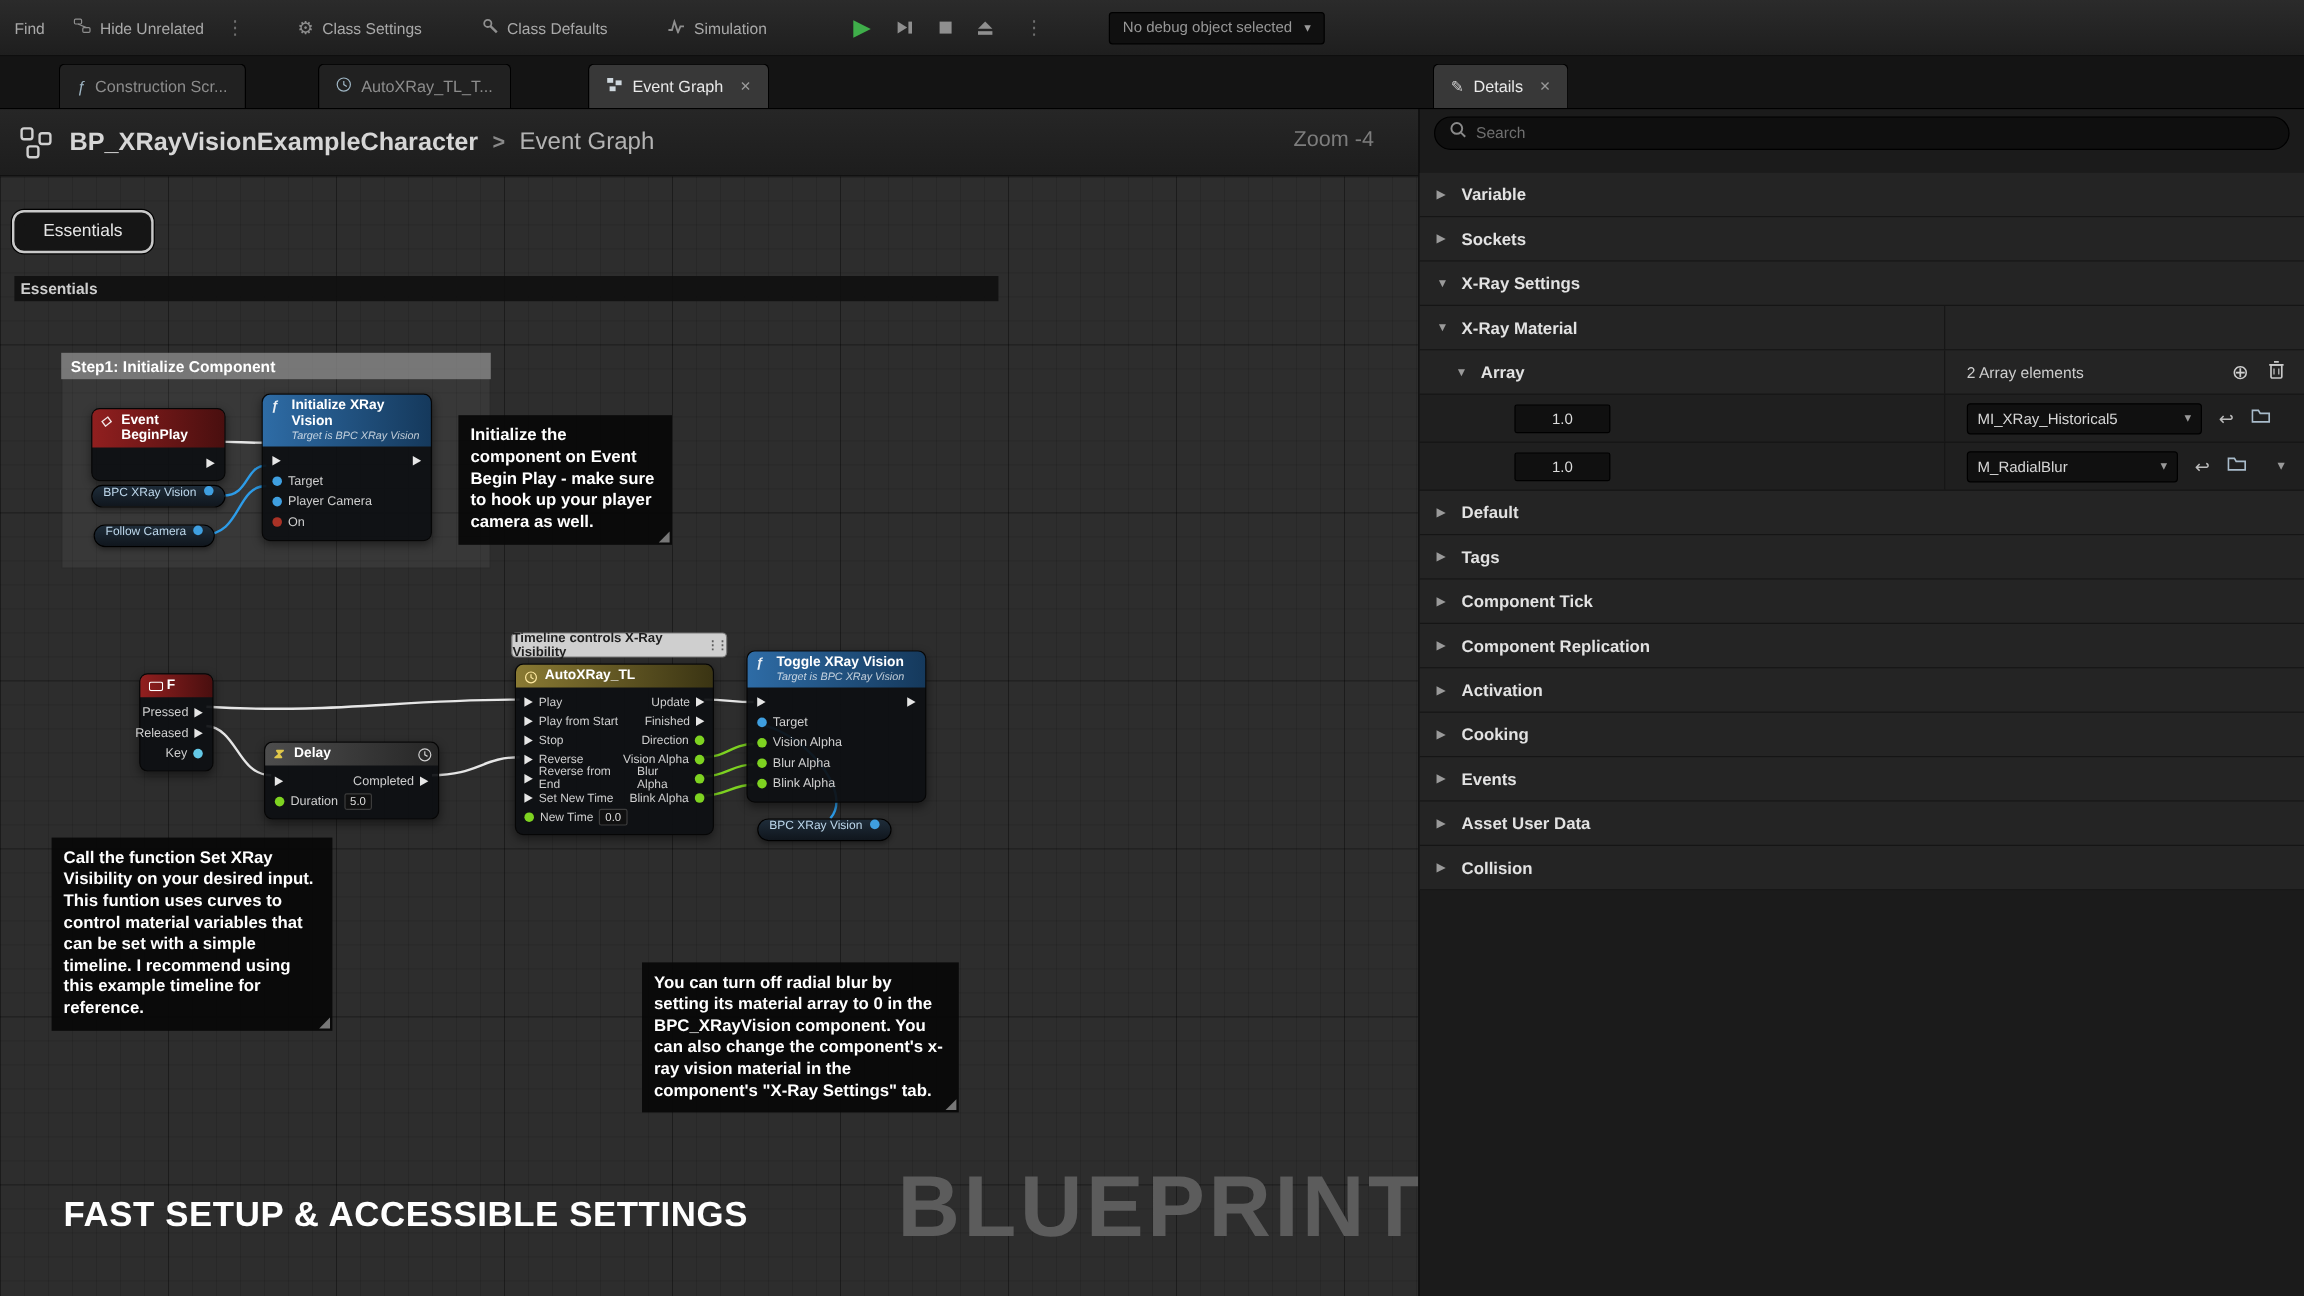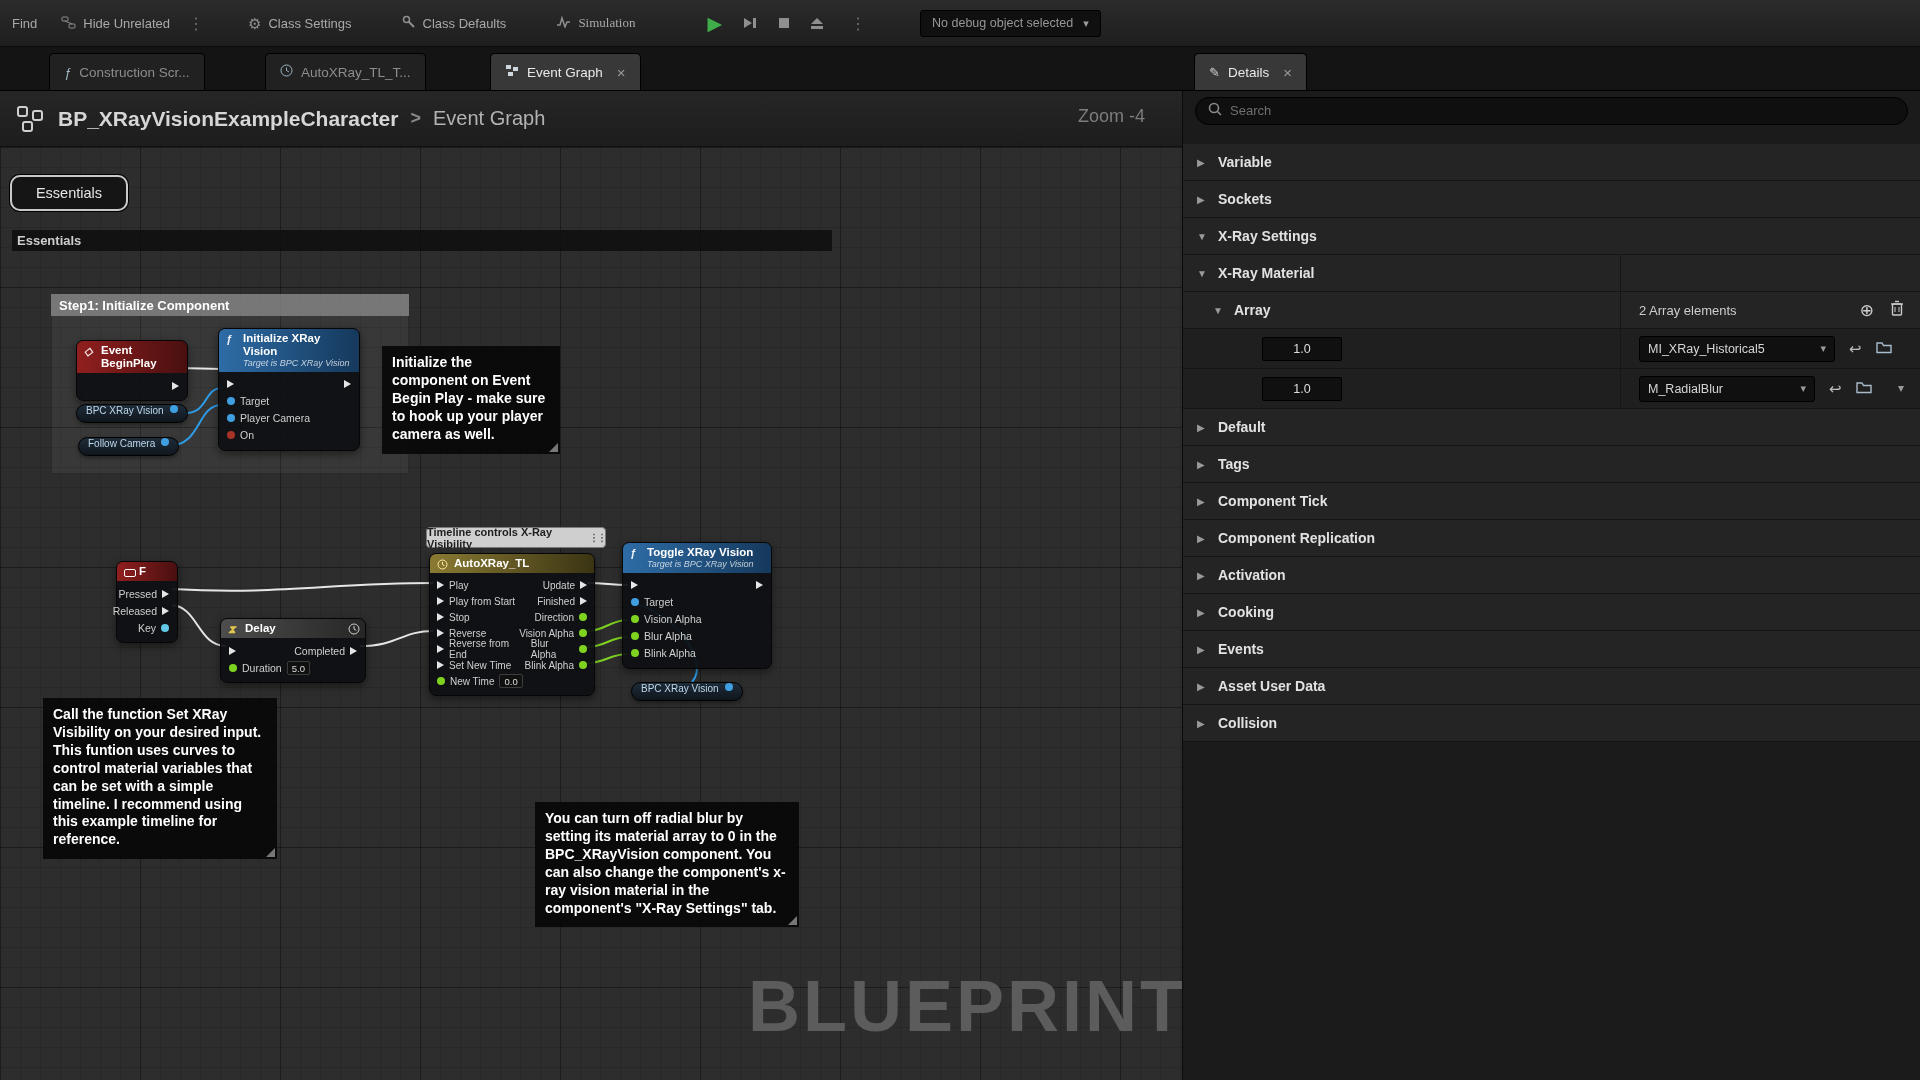--- a/index.html
+++ b/index.html
@@ -198,21 +198,21 @@
   </div>
   <div class="tbtn" style="margin-left:26px;">
     <span class="ic">
       <svg width="14" height="14" viewBox="0 0 14 14">
           <circle cx="4.5" cy="4.5" r="3" fill="none" stroke="#8f8f8f" stroke-width="1.5"></circle>
           <line x1="6.5" y1="6.5" x2="12" y2="12" stroke="#8f8f8f" stroke-width="2"></line>
         </svg>
     </span>
     <span>Class Defaults</span>
   </div>
-  <div class="tbtn" style="margin-left:26px;font-family:Liberation Serif, serif;">
+  <div class="tbtn" style="margin-left:26px;">
     <span class="ic">
       <svg width="15" height="12" viewBox="0 0 15 12">
           <polyline points="1,9 4,9 6,2 9,11 11,6 14,6" fill="none" stroke="#8f8f8f" stroke-width="1.5"></polyline>
         </svg>
     </span>
     <span>Simulation</span>
   </div>
   <div class="playgrp">
     <span class="play-ic">▶</span>
     <span class="ctl-svg">
@@ -536,20 +536,21 @@
     <span>Call the function Set XRay Visibility on your desired input. This funtion uses curves to control material variables that can be set with a simple timeline. I recommend using this example timeline for reference.</span>
   </div>
   <div class="note" id="note-init">
     <span>Initialize the component on Event Begin Play - make sure to hook up your player camera as well.</span>
   </div>
   <div class="note" id="note-blur">
     <span>You can turn off radial blur by setting its material array to 0 in the BPC_XRayVision component. You can also change the component's x-ray vision material in the component's "X-Ray Settings" tab.</span>
   </div>
 
   <div class="watermark">BLUEPRINT</div>
+  <div class="caption">FAST SETUP &amp; ACCESSIBLE SETTINGS</div>
 </div>
 
 <div class="details">
   <div class="search-row">
     <div class="searchbox">
       <span>
         <svg width="14" height="14" viewBox="0 0 14 14">
             <circle cx="6" cy="6" r="4.5" fill="none" stroke="#8a8a8a" stroke-width="1.6"></circle>
             <line x1="9.5" y1="9.5" x2="13" y2="13" stroke="#8a8a8a" stroke-width="1.6"></line>
           </svg>

